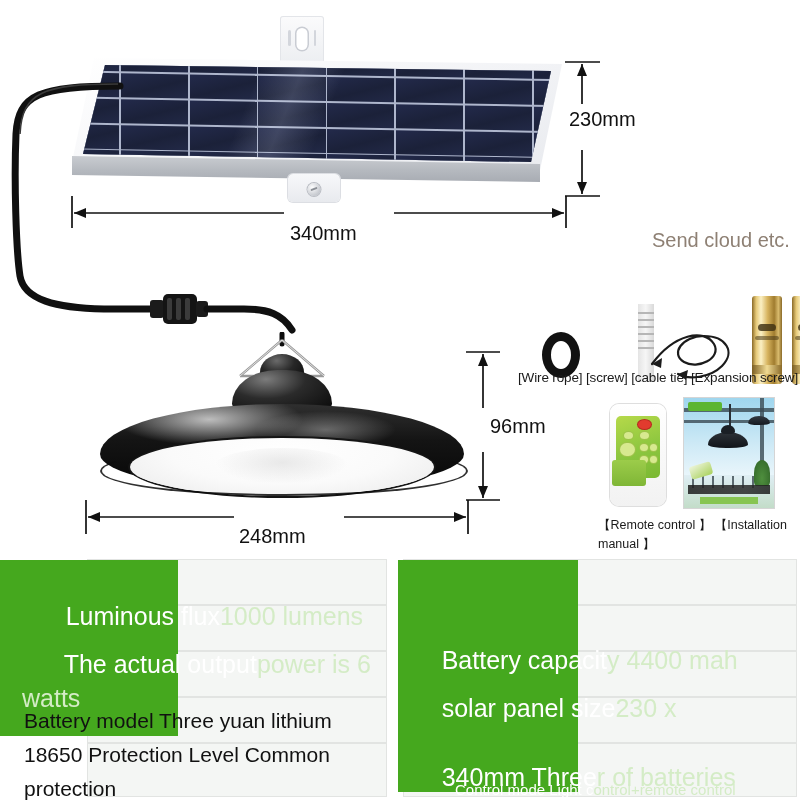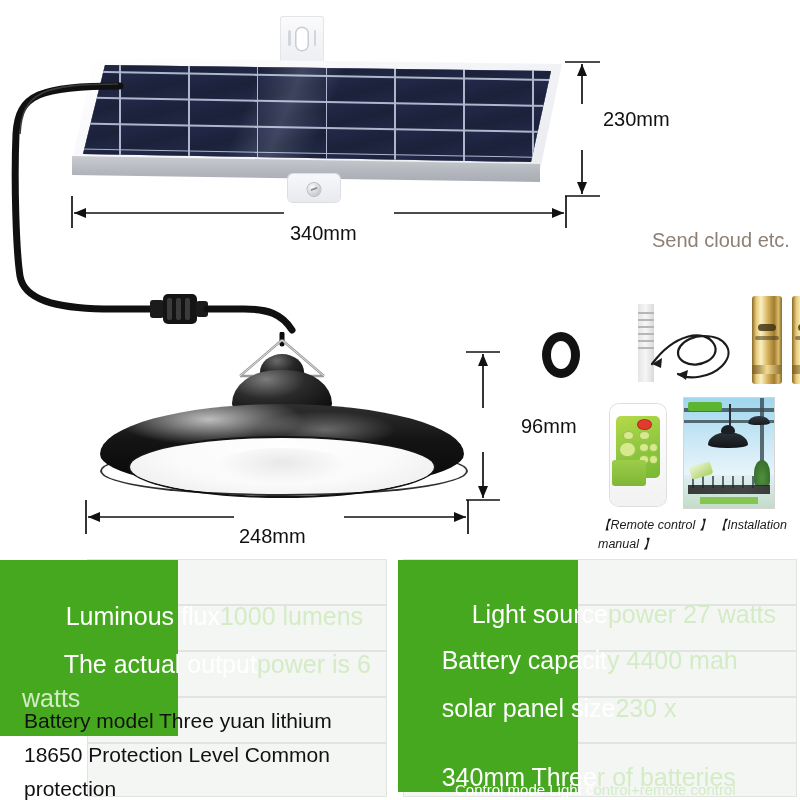--- a/index.html
+++ b/index.html
@@ -73,23 +73,23 @@
   .lamp-diffuser:after{content:"";position:absolute;left:28%;top:18%;width:44%;height:62%;
      border-radius:50%;
      background:radial-gradient(ellipse at 50% 40%,rgba(215,215,215,.55),rgba(255,255,255,0) 70%);}
   .lamp-rim{position:absolute;left:18px;top:128px;width:364px;height:46px;
      border-radius:50%;border:2px solid #0c0c0c;
      border-top-color:transparent;opacity:.85;}
 
   
   .dim-label{position:absolute;font-size:20px;color:#111;white-space:nowrap;
      font-family:"Liberation Sans","DejaVu Sans",sans-serif;}
-  #dim-230-label{left:603px;top:108px;}
+  #dim-230-label{left:569px;top:108px;}
   #dim-340-label{left:290px;top:222px;}
-  #dim-96-label{left:490px;top:415px;margin-left:31px;}
+  #dim-96-label{left:490px;top:415px;}
   #dim-248-label{left:239px;top:525px;}
   #dim-svg{position:absolute;left:0;top:0;width:800px;height:560px;}
 
   
   #send-cloud{position:absolute;left:652px;top:228px;width:140px;
      font-size:20px;line-height:1.28;color:#8e8074;}
 
   #accessory-row{position:absolute;left:520px;top:292px;width:276px;height:92px;}
   .acc-item{position:absolute;bottom:0;}
   #acc-wire-rope{left:22px;bottom:6px;width:38px;height:46px;
@@ -148,21 +148,21 @@
   .manual-fence{position:absolute;left:8px;top:78px;width:64px;height:12px;}
   .manual-fence i{position:absolute;top:0;width:1.6px;height:12px;background:#5c6a70;}
   .manual-plant{position:absolute;right:4px;top:62px;width:16px;height:26px;
      background:radial-gradient(ellipse at 50% 70%,#4f8f3e,#2f6327);
      border-radius:50% 50% 18% 18%;}
   .manual-title{position:absolute;left:4px;bottom:14px;width:82px;height:9px;
      background:linear-gradient(90deg,#1d1d1d 0%,#2a2a2a 70%,#1d1d1d 100%);opacity:.85;}
   .manual-sub{position:absolute;left:16px;bottom:4px;width:58px;height:7px;
      background:#7fc242;opacity:.9;}
   #media-caption{position:absolute;left:598px;top:516px;width:200px;
-     font-size:12.5px;line-height:1.5;color:#1a1a1a;font-style:italic;}
+     font-size:12.5px;line-height:1.5;color:#1a1a1a;}
 
   
   #spec-table{position:absolute;left:0;top:556px;width:688px;height:244px;background:#ffffff;}
   .spec-cellbg{position:absolute;background:#f4f6f4;box-shadow:0 0 0 1px #e2e4e2;}
   .green-band{position:absolute;background:#45a81e;}
   #green-left{left:0;top:4px;width:178px;height:176px;}
   #green-right{left:398px;top:4px;width:180px;height:232px;}
   .spec-text{position:absolute;white-space:pre-wrap;}
 
   .t-white{color:#ffffff;}
@@ -334,20 +334,21 @@
         <div class="slot2"></div>
         <div class="ring"></div>
     </div>
     <div class="acc-expansion" id="acc-exp-2">
       <div class="slot"></div>
         <div class="slot2"></div>
         <div class="ring"></div>
     </div>
   </div>
 
+  <div id="accessory-caption">[Wire rope] [screw] [cable tie] [Expansion screw]</div>
 
   <div id="remote-block">
     <div class="remote-body"></div>
     <div class="remote-face">
       <div class="remote-btn red" style="left:22px;top:4px;width:13px;height:9px;"></div>
       <div class="remote-btn" style="left:8px;top:16px;width:9px;height:7px;"></div>
       <div class="remote-btn" style="left:24px;top:16px;width:9px;height:7px;"></div>
       <div class="remote-btn big" style="left:4px;top:27px;width:15px;height:13px;"></div>
       <div class="remote-btn" style="left:24px;top:28px;width:8px;height:7px;"></div>
       <div class="remote-btn" style="left:34px;top:28px;width:7px;height:7px;"></div>
@@ -402,23 +403,20 @@
     <div class="green-band" id="green-right"></div>
 
     <div class="spec-text t-white" id="txt-luminous">
       <span>Luminous flux</span><span class="t-faint">1000 lumens</span>
     </div>
     <div class="spec-text t-white" id="txt-actual">
       <span>The actual output</span><span class="t-faint">power is 6 watts</span>
     </div>
     <div class="spec-text t-dark" id="txt-battery">Battery model Three yuan lithium 18650 Protection Level Common protection</div>
 
-    <div class="spec-text t-white" id="txt-lightsrc">
-      <span>Light source</span><span class="t-faint">power 27 watts</span>
-    </div>
     <div class="spec-text t-white" id="txt-batcap">
       <span>Battery capacit</span><span class="t-faint">y 4400 mah</span>
     </div>
     <div class="spec-text t-white" id="txt-panelsz">
       <span>solar panel size</span><span class="t-faint">230 x</span><br>
       <span>340mm Three</span><span class="t-faint">r of batteries</span><br>
       
     </div>
     <div class="spec-text t-white" id="txt-control">
       <span>Control mode Light c</span><span class="t-faint">ontrol+remote control</span>

